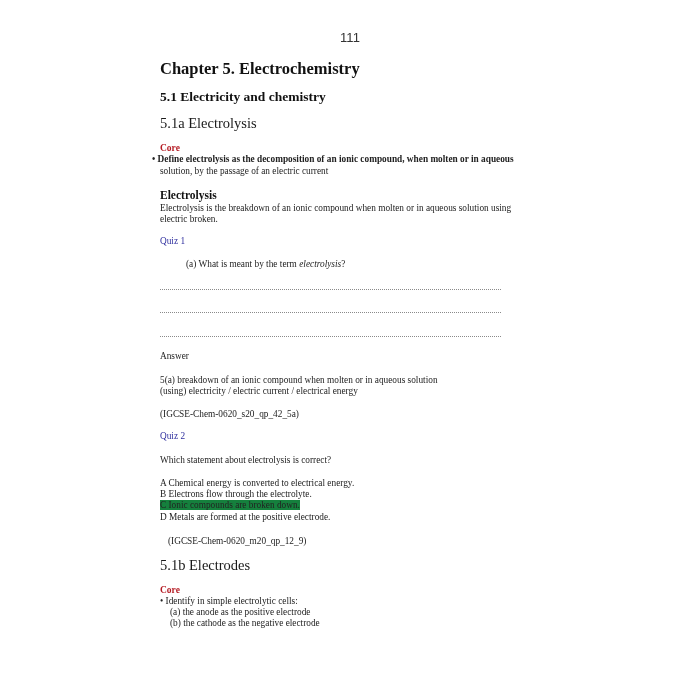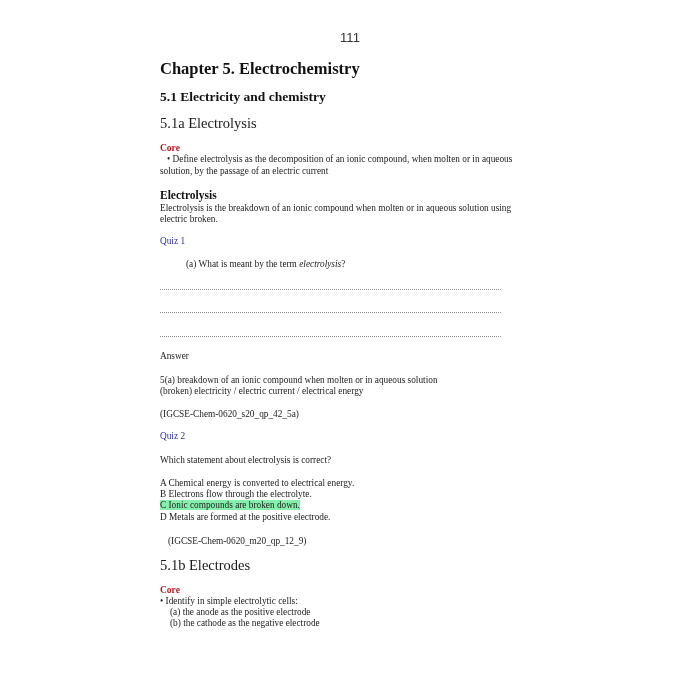--- a/index.html
+++ b/index.html
@@ -57,56 +57,56 @@
     }
     .quiz-label {
       font-size: 9.3px;
       color: #2f2f9e;
     }
     .dotline {
       left: 160px; width: 341px; height: 0;
       border-top: 1.2px dotted #8a8a8a;
     }
     .highlight {
-      background: #86efac;
+      background: #15803d;
     }
     .indent { padding-left: 9px; }
     em { font-style: italic; }
   </style>
 </head>
 <body>
 
 <div class="page">
 
   <div class="abs page-number">111</div>
 
   <div class="abs chapter-title">Chapter 5. Electrochemistry</div>
 
   <div class="abs section-title">5.1 Electricity and chemistry</div>
 
   <div class="abs subsection-title">5.1a Electrolysis</div>
 
   <div class="abs core-label" style="left:160px; top:143px;">Core</div>
-  <div class="abs body-text" style="left:167px; top:154px;">• Define electrolysis as the decomposition of an ionic compound, when molten or in aqueous</div>
+  <div class="abs body-text" style="left:152px; top:154px;font-weight:bold;">• Define electrolysis as the decomposition of an ionic compound, when molten or in aqueous</div>
   <div class="abs body-text" style="left:160px; top:166px;">solution, by the passage of an electric current</div>
 
   <div class="abs term-heading" style="left:160px; top:189px;">Electrolysis</div>
   <div class="abs body-text" style="left:160px; top:203px;">Electrolysis is the breakdown of an ionic compound when molten or in aqueous solution using</div>
   <div class="abs body-text" style="left:160px; top:214px;">electric broken.</div>
 
   <div class="abs quiz-label" style="left:160px; top:236px;">Quiz 1</div>
   <div class="abs body-text" style="left:160px; top:259px;margin-left:26px;"><span>(a) What is meant by the term </span><em>electrolysis</em><span>?</span></div>
 
   <div class="abs dotline" style="top:289px;"></div>
   <div class="abs dotline" style="top:312px;"></div>
   <div class="abs dotline" style="top:336px;"></div>
 
   <div class="abs body-text" style="left:160px; top:351px;">Answer</div>
   <div class="abs body-text" style="left:160px; top:375px;">5(a) breakdown of an ionic compound when molten or in aqueous solution</div>
-  <div class="abs body-text" style="left:160px; top:386px;">(broken) electricity / electric current / electrical energy</div>
+  <div class="abs body-text" style="left:160px; top:386px;">(using) electricity / electric current / electrical energy</div>
   <div class="abs body-text" style="left:160px; top:409px;">(IGCSE-Chem-0620_s20_qp_42_5a)</div>
 
   <div class="abs quiz-label" style="left:160px; top:431px;">Quiz 2</div>
   <div class="abs body-text" style="left:160px; top:455px;">Which statement about electrolysis is correct?</div>
 
   <div class="abs body-text" style="left:160px; top:478px;">A Chemical energy is converted to electrical energy.</div>
   <div class="abs body-text" style="left:160px; top:489px;">B Electrons flow through the electrolyte.</div>
   <div class="abs body-text" style="left:160px; top:500px;"><span class="highlight">C Ionic compounds are broken down.</span></div>
   <div class="abs body-text" style="left:160px; top:512px;">D Metals are formed at the positive electrode.</div>
 

